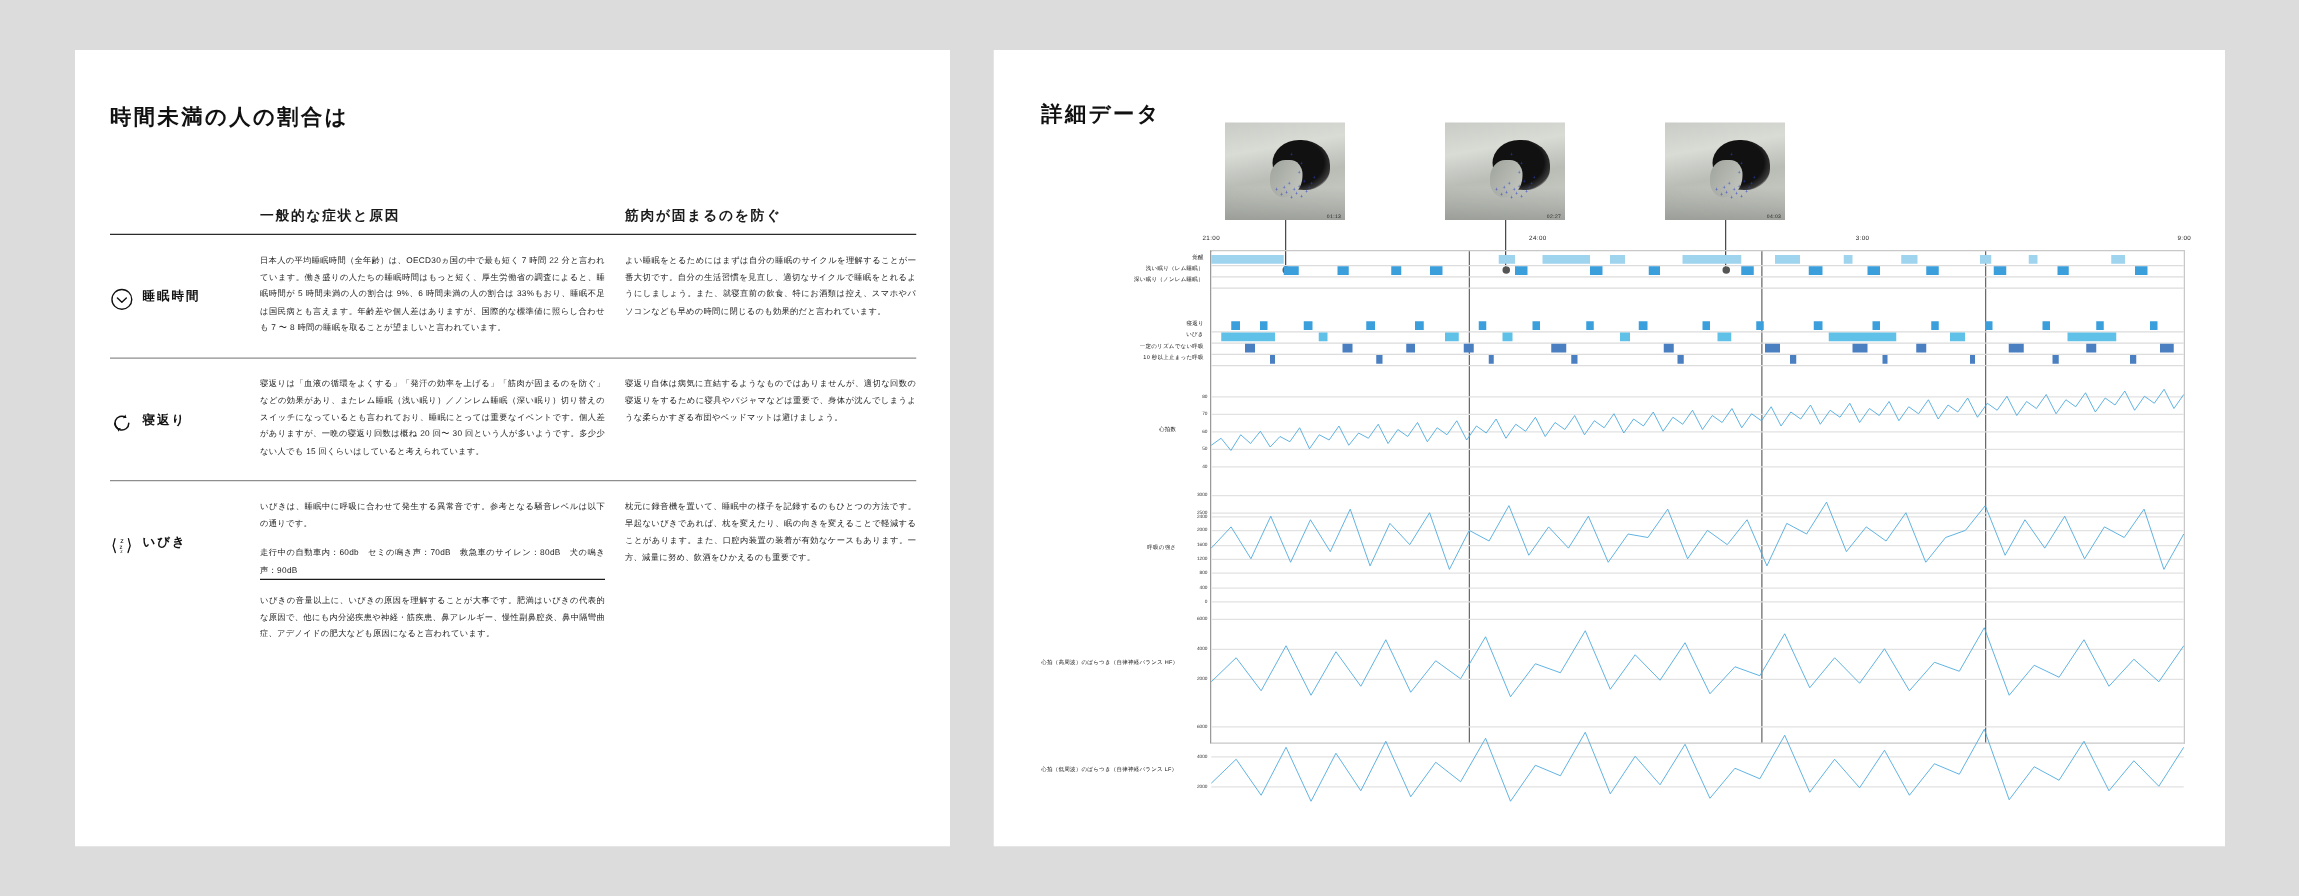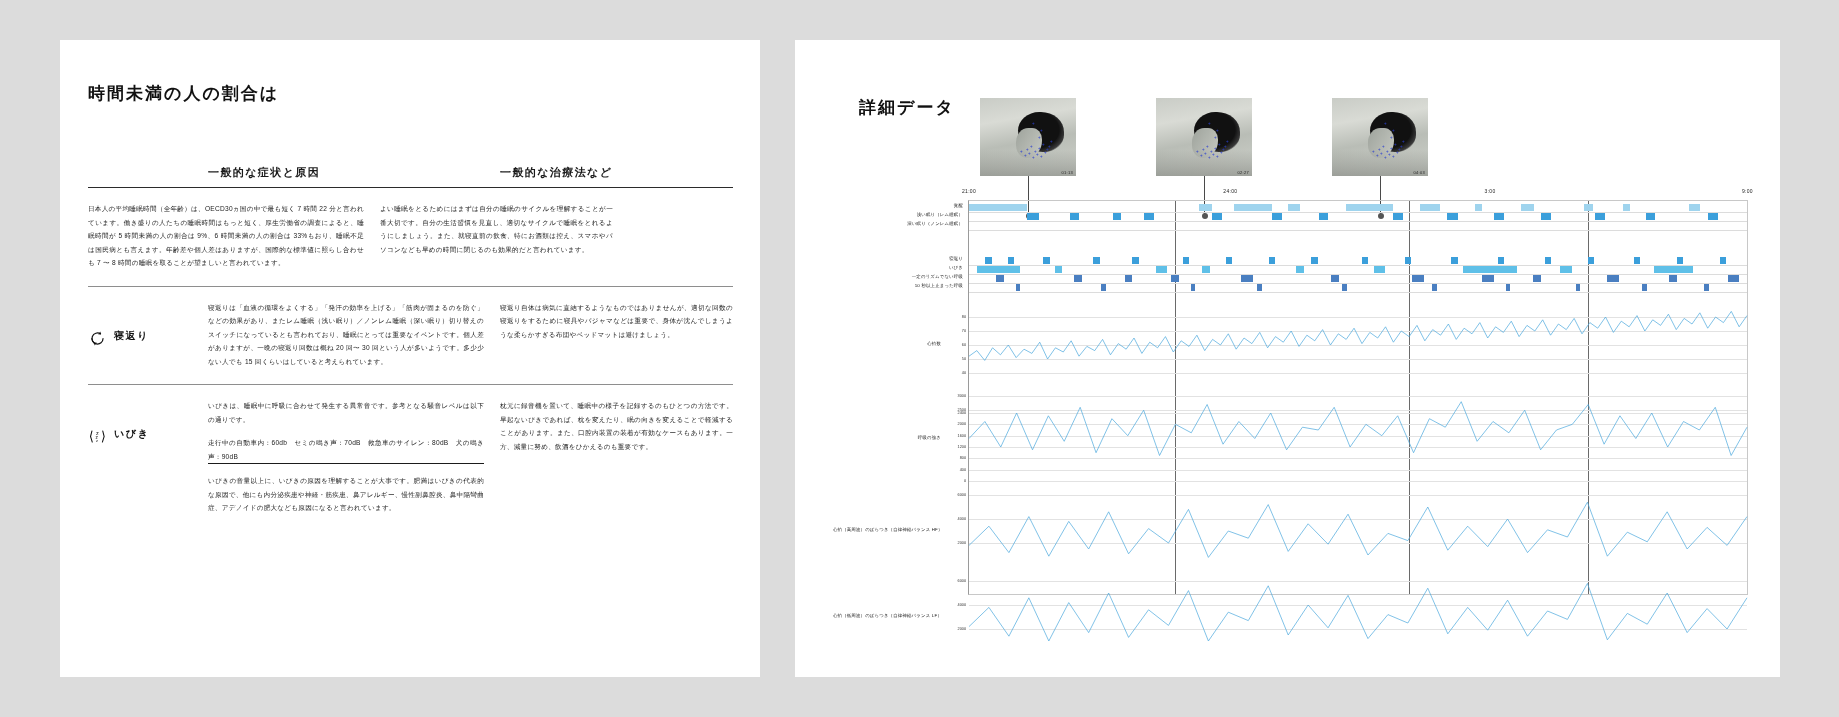--- a/index.html
+++ b/index.html
@@ -17,21 +17,21 @@
     box-sizing:border-box;
   }
   #page-left{left:60px;top:40px;width:700px;height:637px;}
   #page-right{left:795px;top:40px;width:985px;height:637px;}
 
   .page-title{
     font-size:17px;font-weight:bold;color:#111;
     letter-spacing:2px;
   }
   #page-left .page-title{position:absolute;left:28px;top:42px;}
-  #page-right .page-title{position:absolute;left:38px;top:56px;margin-left:26px;}
+  #page-right .page-title{position:absolute;left:38px;top:40px;}
 
   
   .kb-table{position:absolute;left:28px;top:125px;width:645px;}
   .kb-head{display:flex;font-size:11px;font-weight:bold;color:#1a1a1a;letter-spacing:1.4px;padding-bottom:7px;}
   .kb-head .sp-icon{width:120px;flex:none;}
   .kb-head .sp-a{width:292px;flex:none;}
   .kb-head .sp-b{width:233px;flex:none;}
   .rule{border-top:1px solid #2b2b2b;}
   .rule-thin{border-top:1px solid #8e8e8e;}
 
@@ -96,25 +96,32 @@
 </head>
 <body>
 
 <div class="page" id="page-left">
   <div class="page-title">時間未満の人の割合は</div>
 
   <div class="kb-table">
     <div class="kb-head">
       <div class="sp-icon"></div>
       <div class="sp-a">一般的な症状と原因</div>
-      <div class="sp-b">一般的な治療法など</div>
+      <div class="sp-b">筋肉が固まるのを防ぐ</div>
     </div>
     <div class="rule"></div>
 
     <div class="kb-row">
+      <div class="kb-cell-icon">
+        <svg class="ico" viewBox="0 0 24 24">
+          <circle cx="12" cy="12" r="10" fill="none" stroke="#111" stroke-width="1.4"></circle>
+          <path d="M7.5 10.5 L12 15 L16.5 10.5" fill="none" stroke="#111" stroke-width="1.4" stroke-linecap="round" stroke-linejoin="round"></path>
+        </svg>
+        <span class="row-label">睡眠時間</span>
+      </div>
       <div class="kb-cell-a">
         <div class="body-txt">日本人の平均睡眠時間（全年齢）は、OECD30ヵ国の中で最も短く 7 時間 22 分と言われています。働き盛りの人たちの睡眠時間はもっと短く、厚生労働省の調査によると、睡眠時間が 5 時間未満の人の割合は 9%、6 時間未満の人の割合は 33%もおり、睡眠不足は国民病とも言えます。年齢差や個人差はありますが、国際的な標準値に照らし合わせも 7 〜 8 時間の睡眠を取ることが望ましいと言われています。</div>
       </div>
       <div class="kb-cell-b">
         <div class="body-txt">よい睡眠をとるためにはまずは自分の睡眠のサイクルを理解することが一番大切です。自分の生活習慣を見直し、適切なサイクルで睡眠をとれるようにしましょう。また、就寝直前の飲食、特にお酒類は控え、スマホやパソコンなども早めの時間に閉じるのも効果的だと言われています。</div>
       </div>
     </div>
     <div class="rule-thin"></div>
 
     <div class="kb-row">

